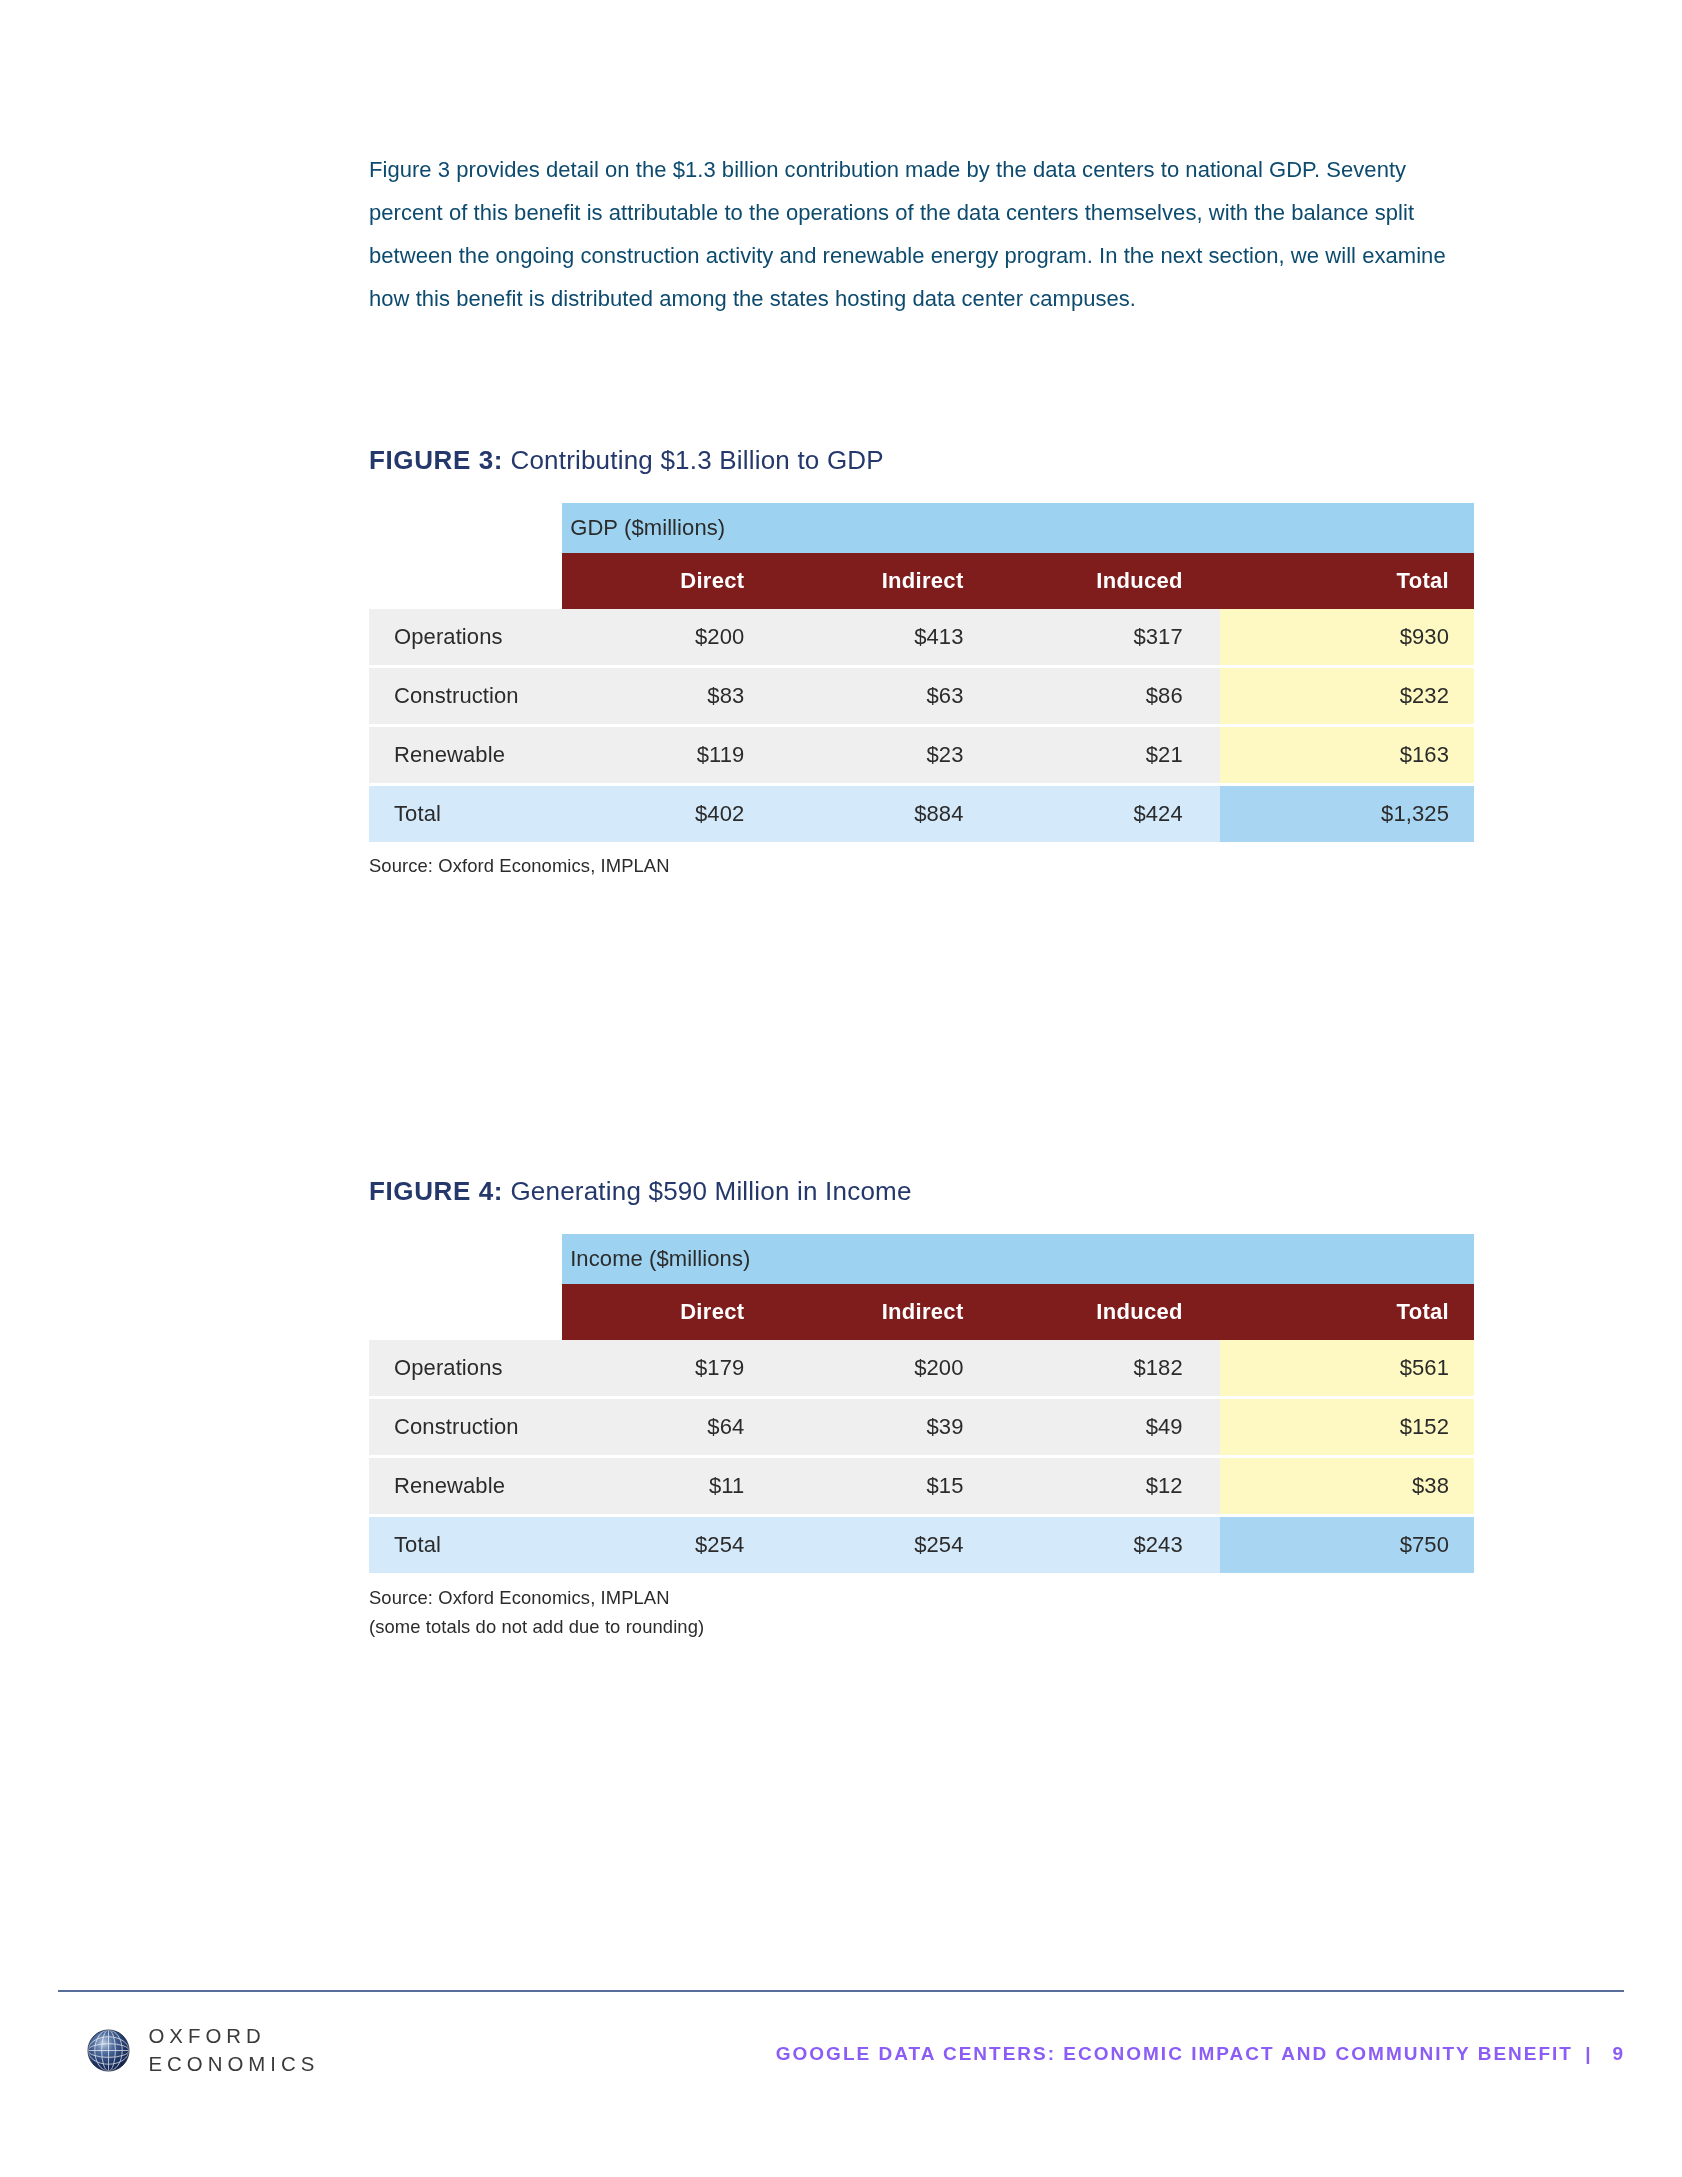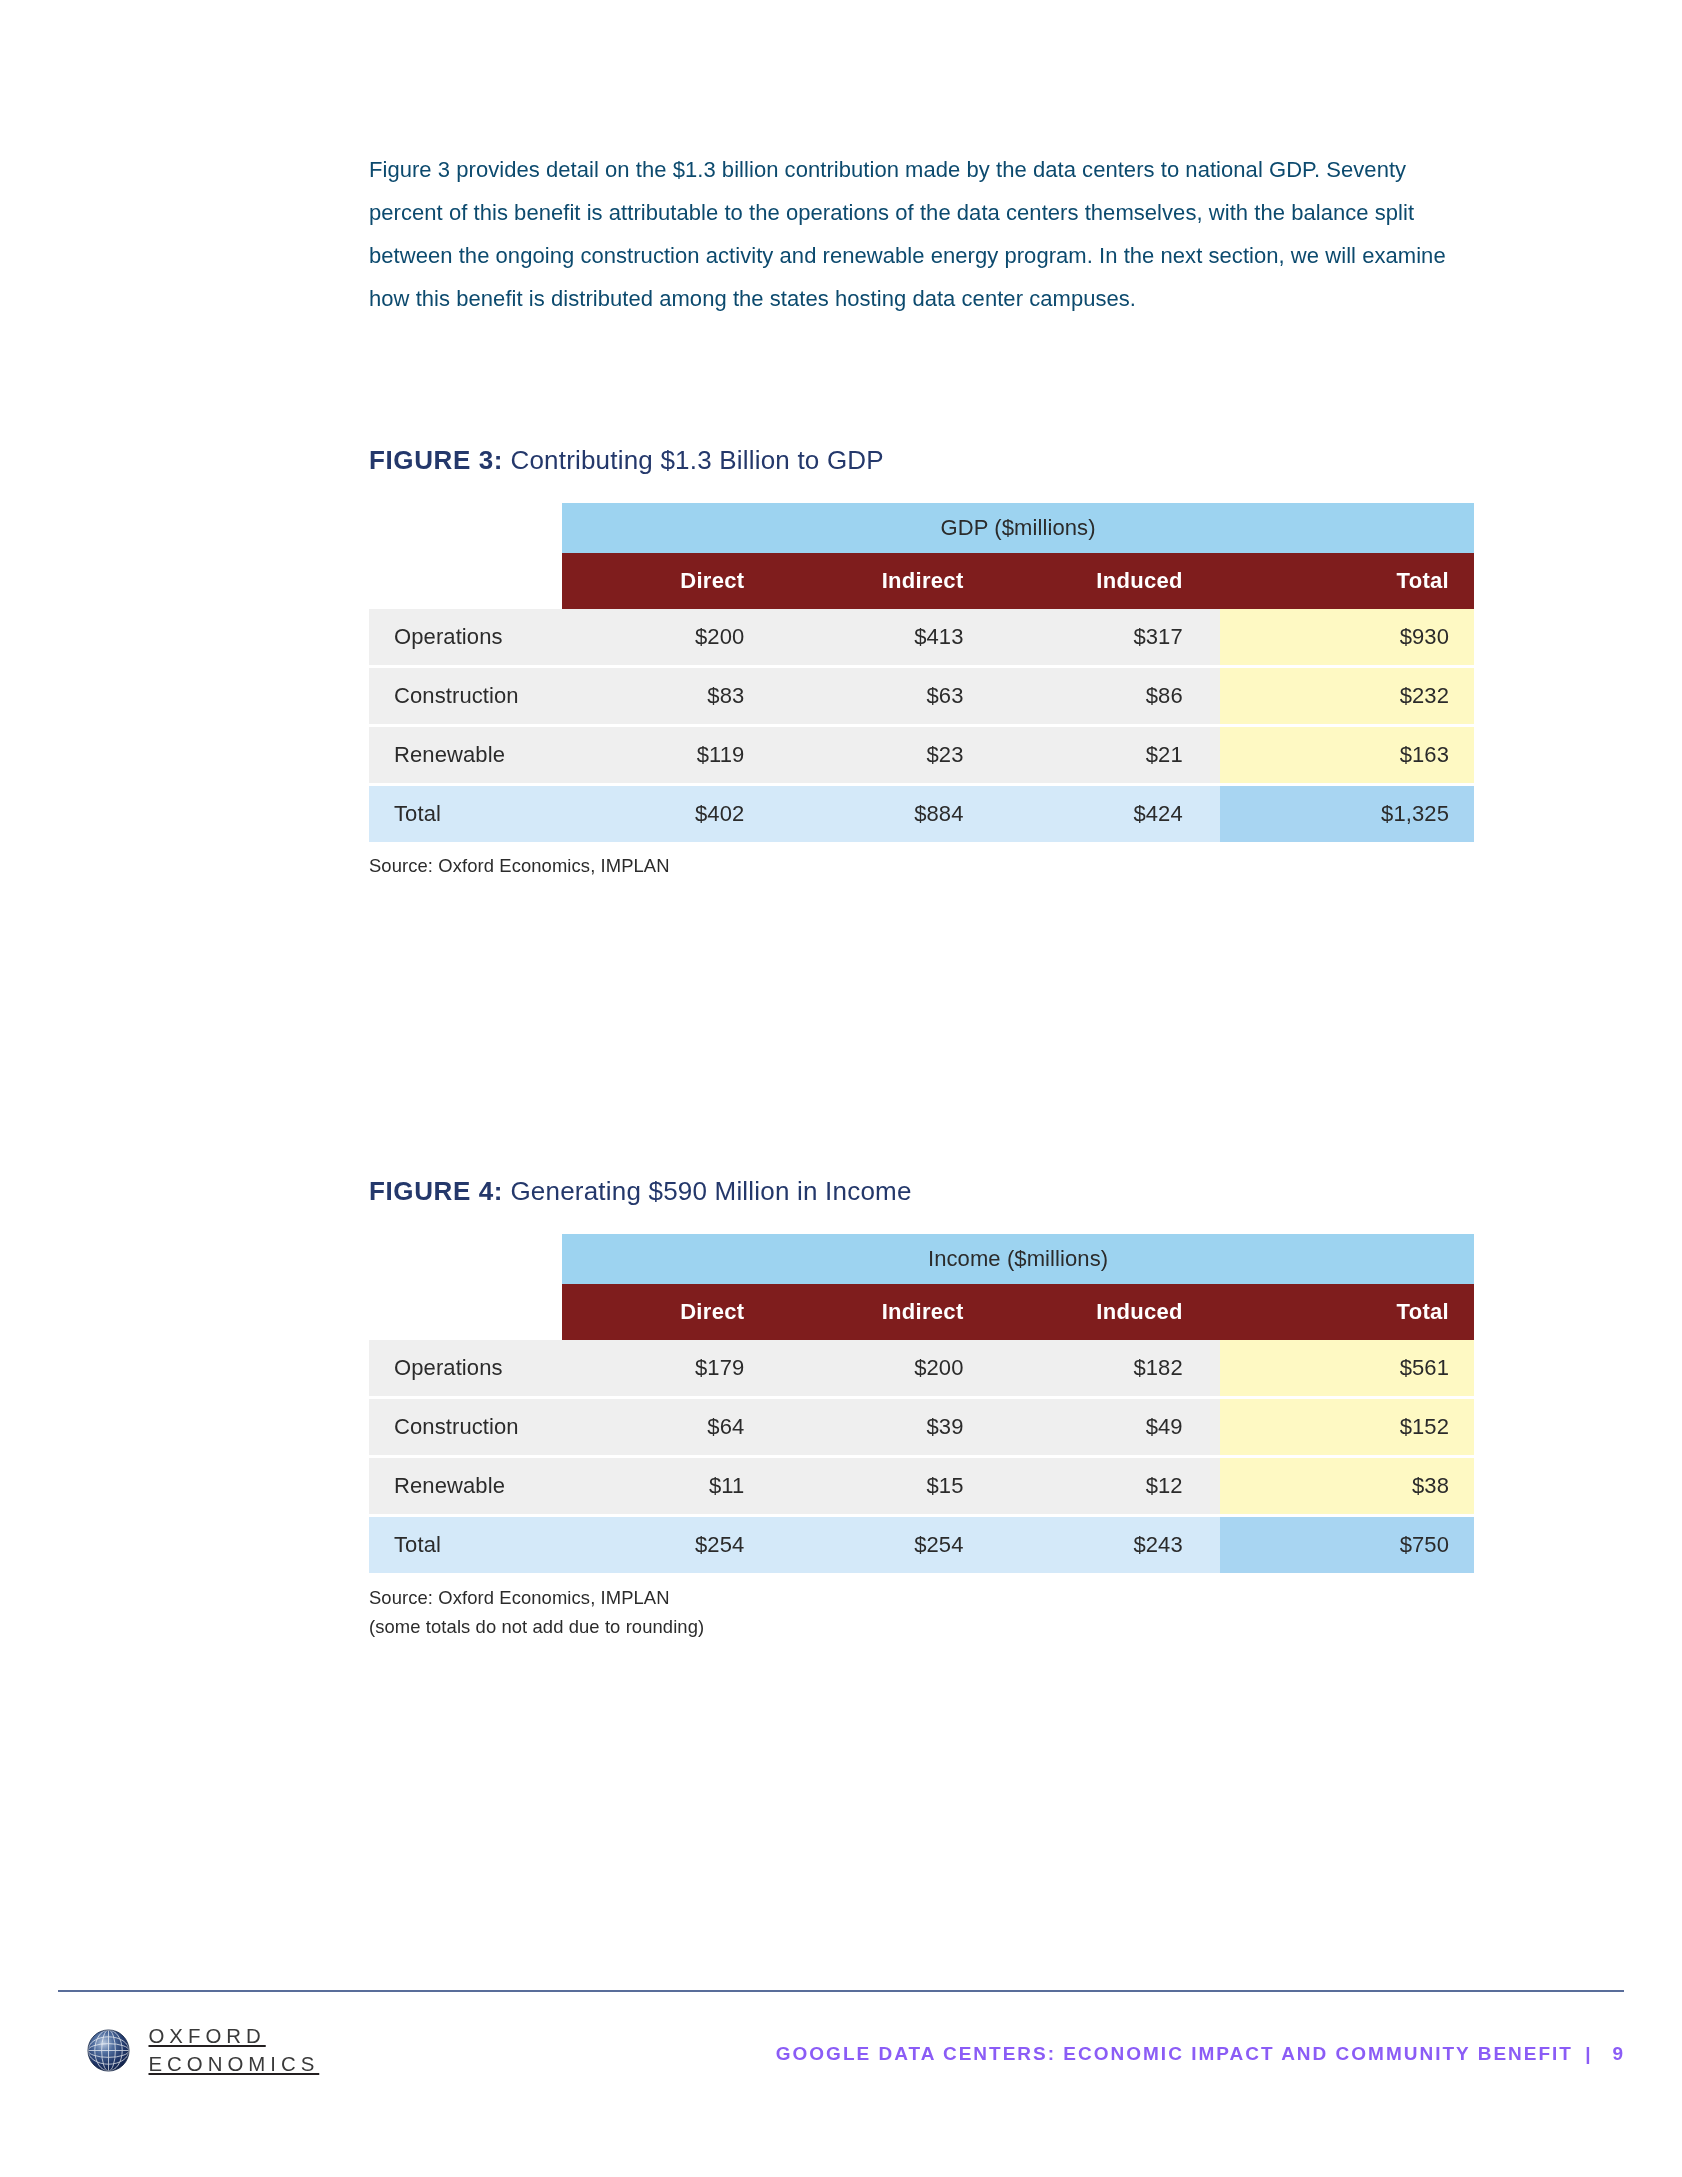--- a/index.html
+++ b/index.html
@@ -75,23 +75,23 @@
   .band-spacer {
     background: #ffffff;
     border: none;
     padding: 0;
   }
   .band-title {
     background: #9DD3F0;
     color: #2b2b2b;
     font-size: 22px;
     font-weight: normal;
-    text-align: center;
-    height: 50px;
-    padding: 0;
+    text-align: left;
+    height: 34px;
+    padding: 8px;
     letter-spacing: 0.1px;
   }
 
   
   .hdr-spacer {
     background: #ffffff;
     padding: 0;
     border: none;
   }
   th.colhdr {
@@ -189,21 +189,20 @@
   .logo-globe {
     width: 47px;
     height: 47px;
     flex: 0 0 47px;
     margin-right: 16.5px;
   }
   .logo-text {
     display: flex;
     flex-direction: column;
     line-height: 1;
-    text-decoration: underline;
   }
   .logo-text span {
     font-size: 20.4px;
     letter-spacing: 5px;
     color: #3a3a3a;
     font-family: "Liberation Sans", sans-serif;
   }
   .logo-text span.line2 { margin-top: 6.8px; }
 
   .footer-right {

